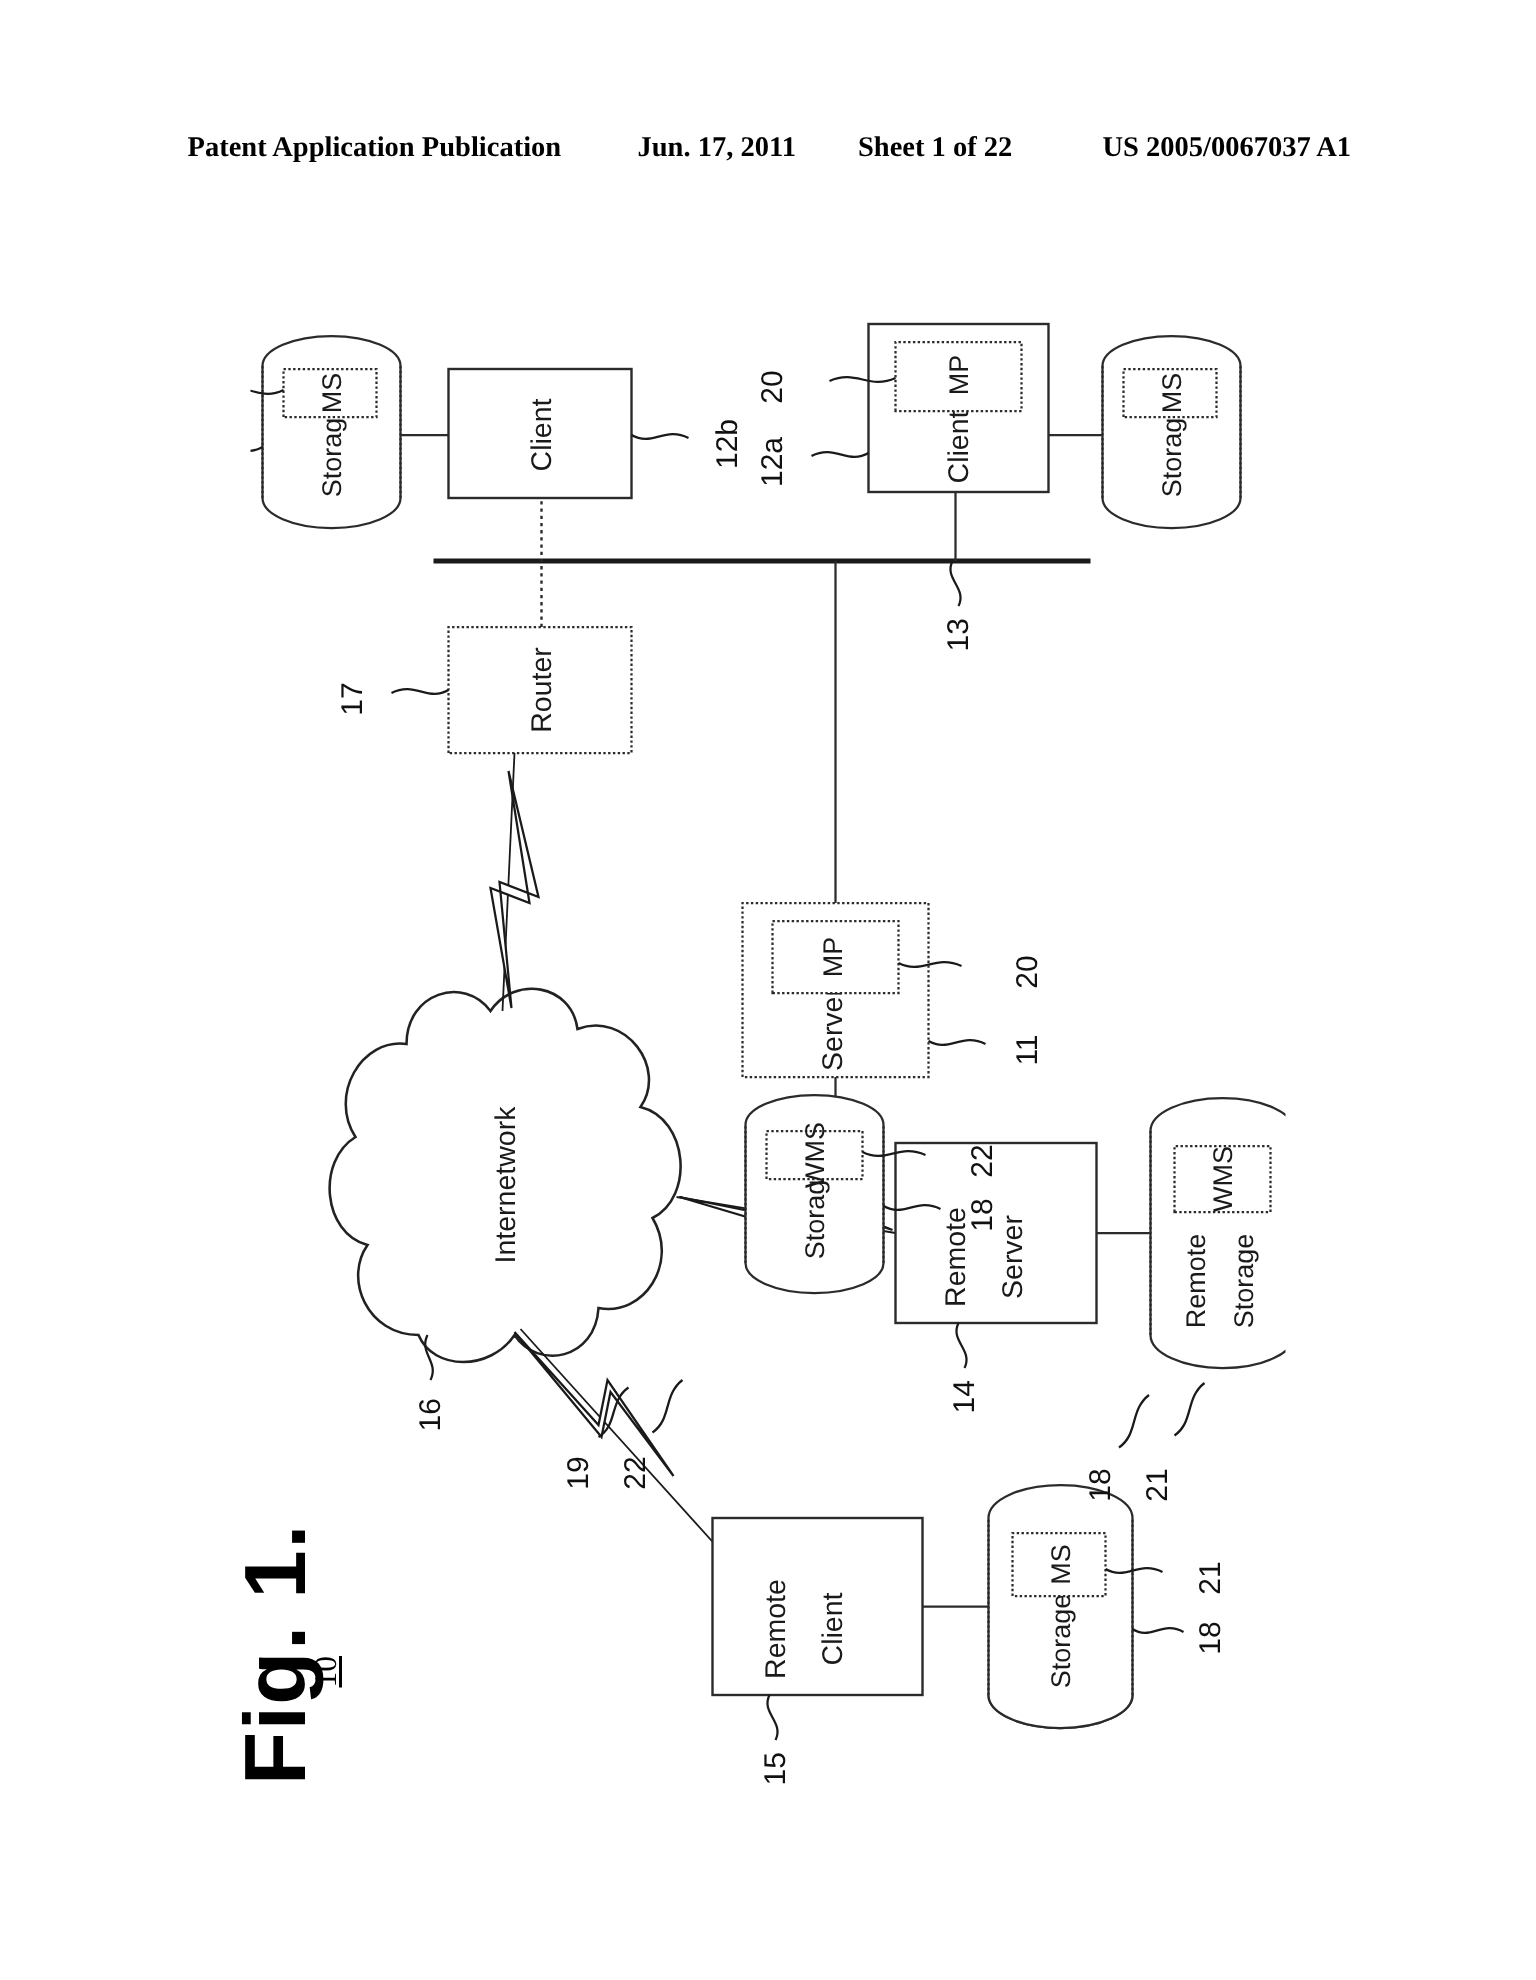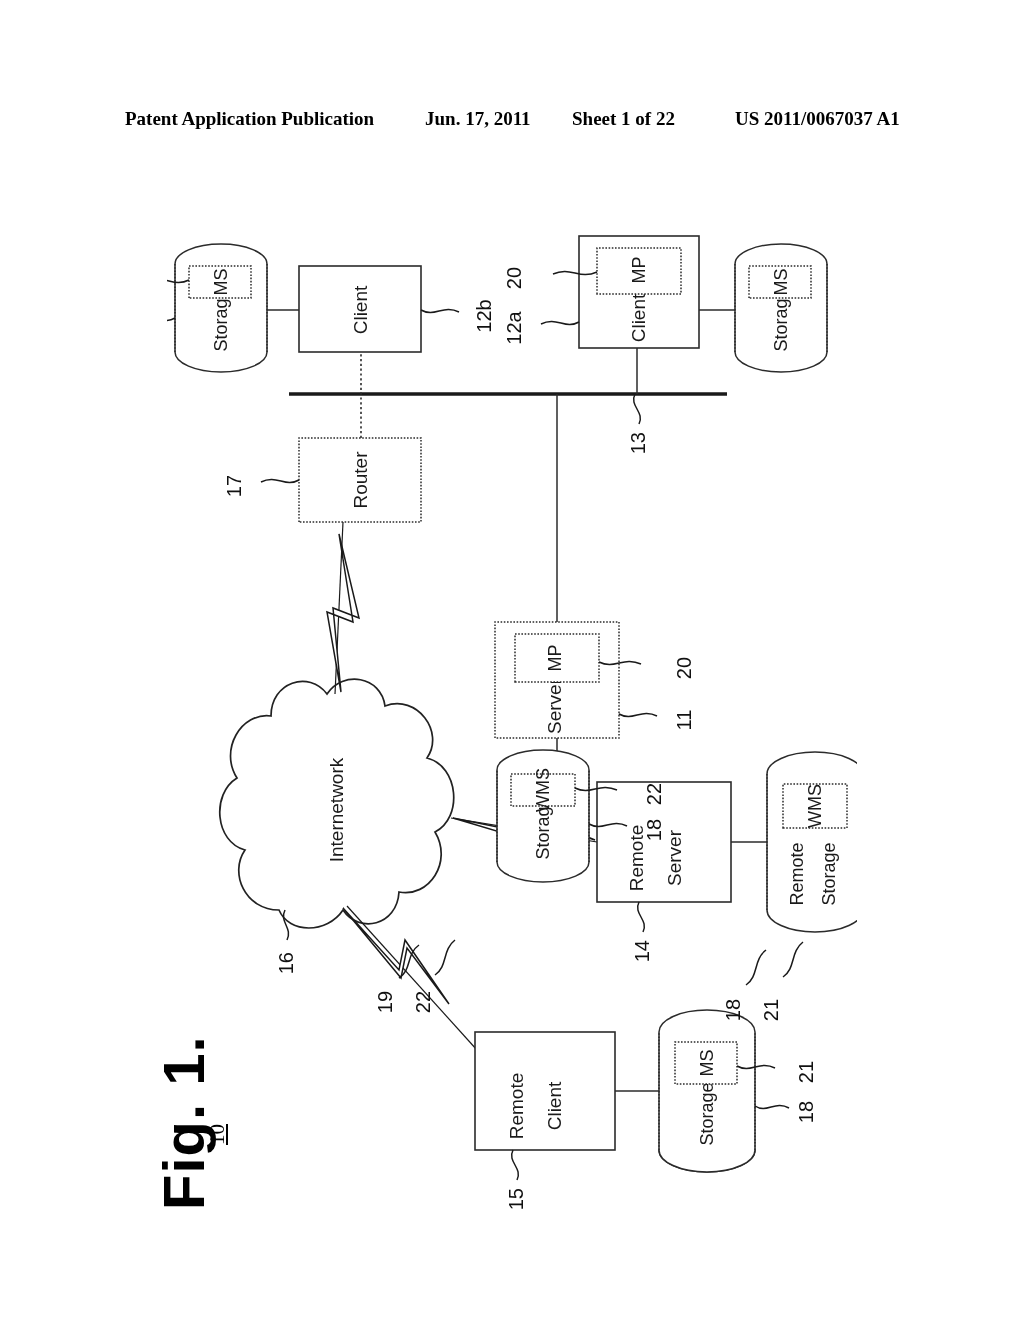--- a/index.html
+++ b/index.html
@@ -2,21 +2,21 @@
 <html><head>
 <meta charset="utf-8">
 <title>Patent Figure</title>
 <style>
   html,body{margin:0;padding:0;background:#ffffff;}
   body{
     width:1024px;height:1320px;position:relative;overflow:hidden;
     font-family:"Liberation Serif", serif;
     color:#000;
   }
-  #page{position:absolute;inset:0;background:#fff;margin-top:20px;}
+  #page{position:absolute;inset:0;background:#fff;}
 
   
   .hdr{
     position:absolute;top:88px;left:0;width:1024px;height:28px;
     font-family:"Liberation Serif", serif;
     font-weight:bold;font-size:19px;letter-spacing:0px;
     white-space:nowrap;
   }
   .hdr .h-pub{position:absolute;left:125px;top:0;}
   .hdr .h-date{position:absolute;left:425px;top:0;}
@@ -79,21 +79,21 @@
 </style>
 </head>
 <body>
 
 <div id="page">
 
   <div class="hdr">
     <span class="h-pub">Patent Application Publication</span>
     <span class="h-date">Jun. 17, 2011</span>
     <span class="h-sheet">Sheet 1 of 22</span>
-    <span class="h-num">US 2011/0067037 A1</span>
+    <span class="h-num">US 2005/0067037 A1</span>
   </div>
 
   <div id="figtitle">
     <div class="inner">
       <span class="fig-label">Fig. 1.</span>
     </div>
   </div>
   <div id="figtitle" style="left:205px;top:1125px;">
     <div class="inner">
       <span class="fig-num">10</span>

